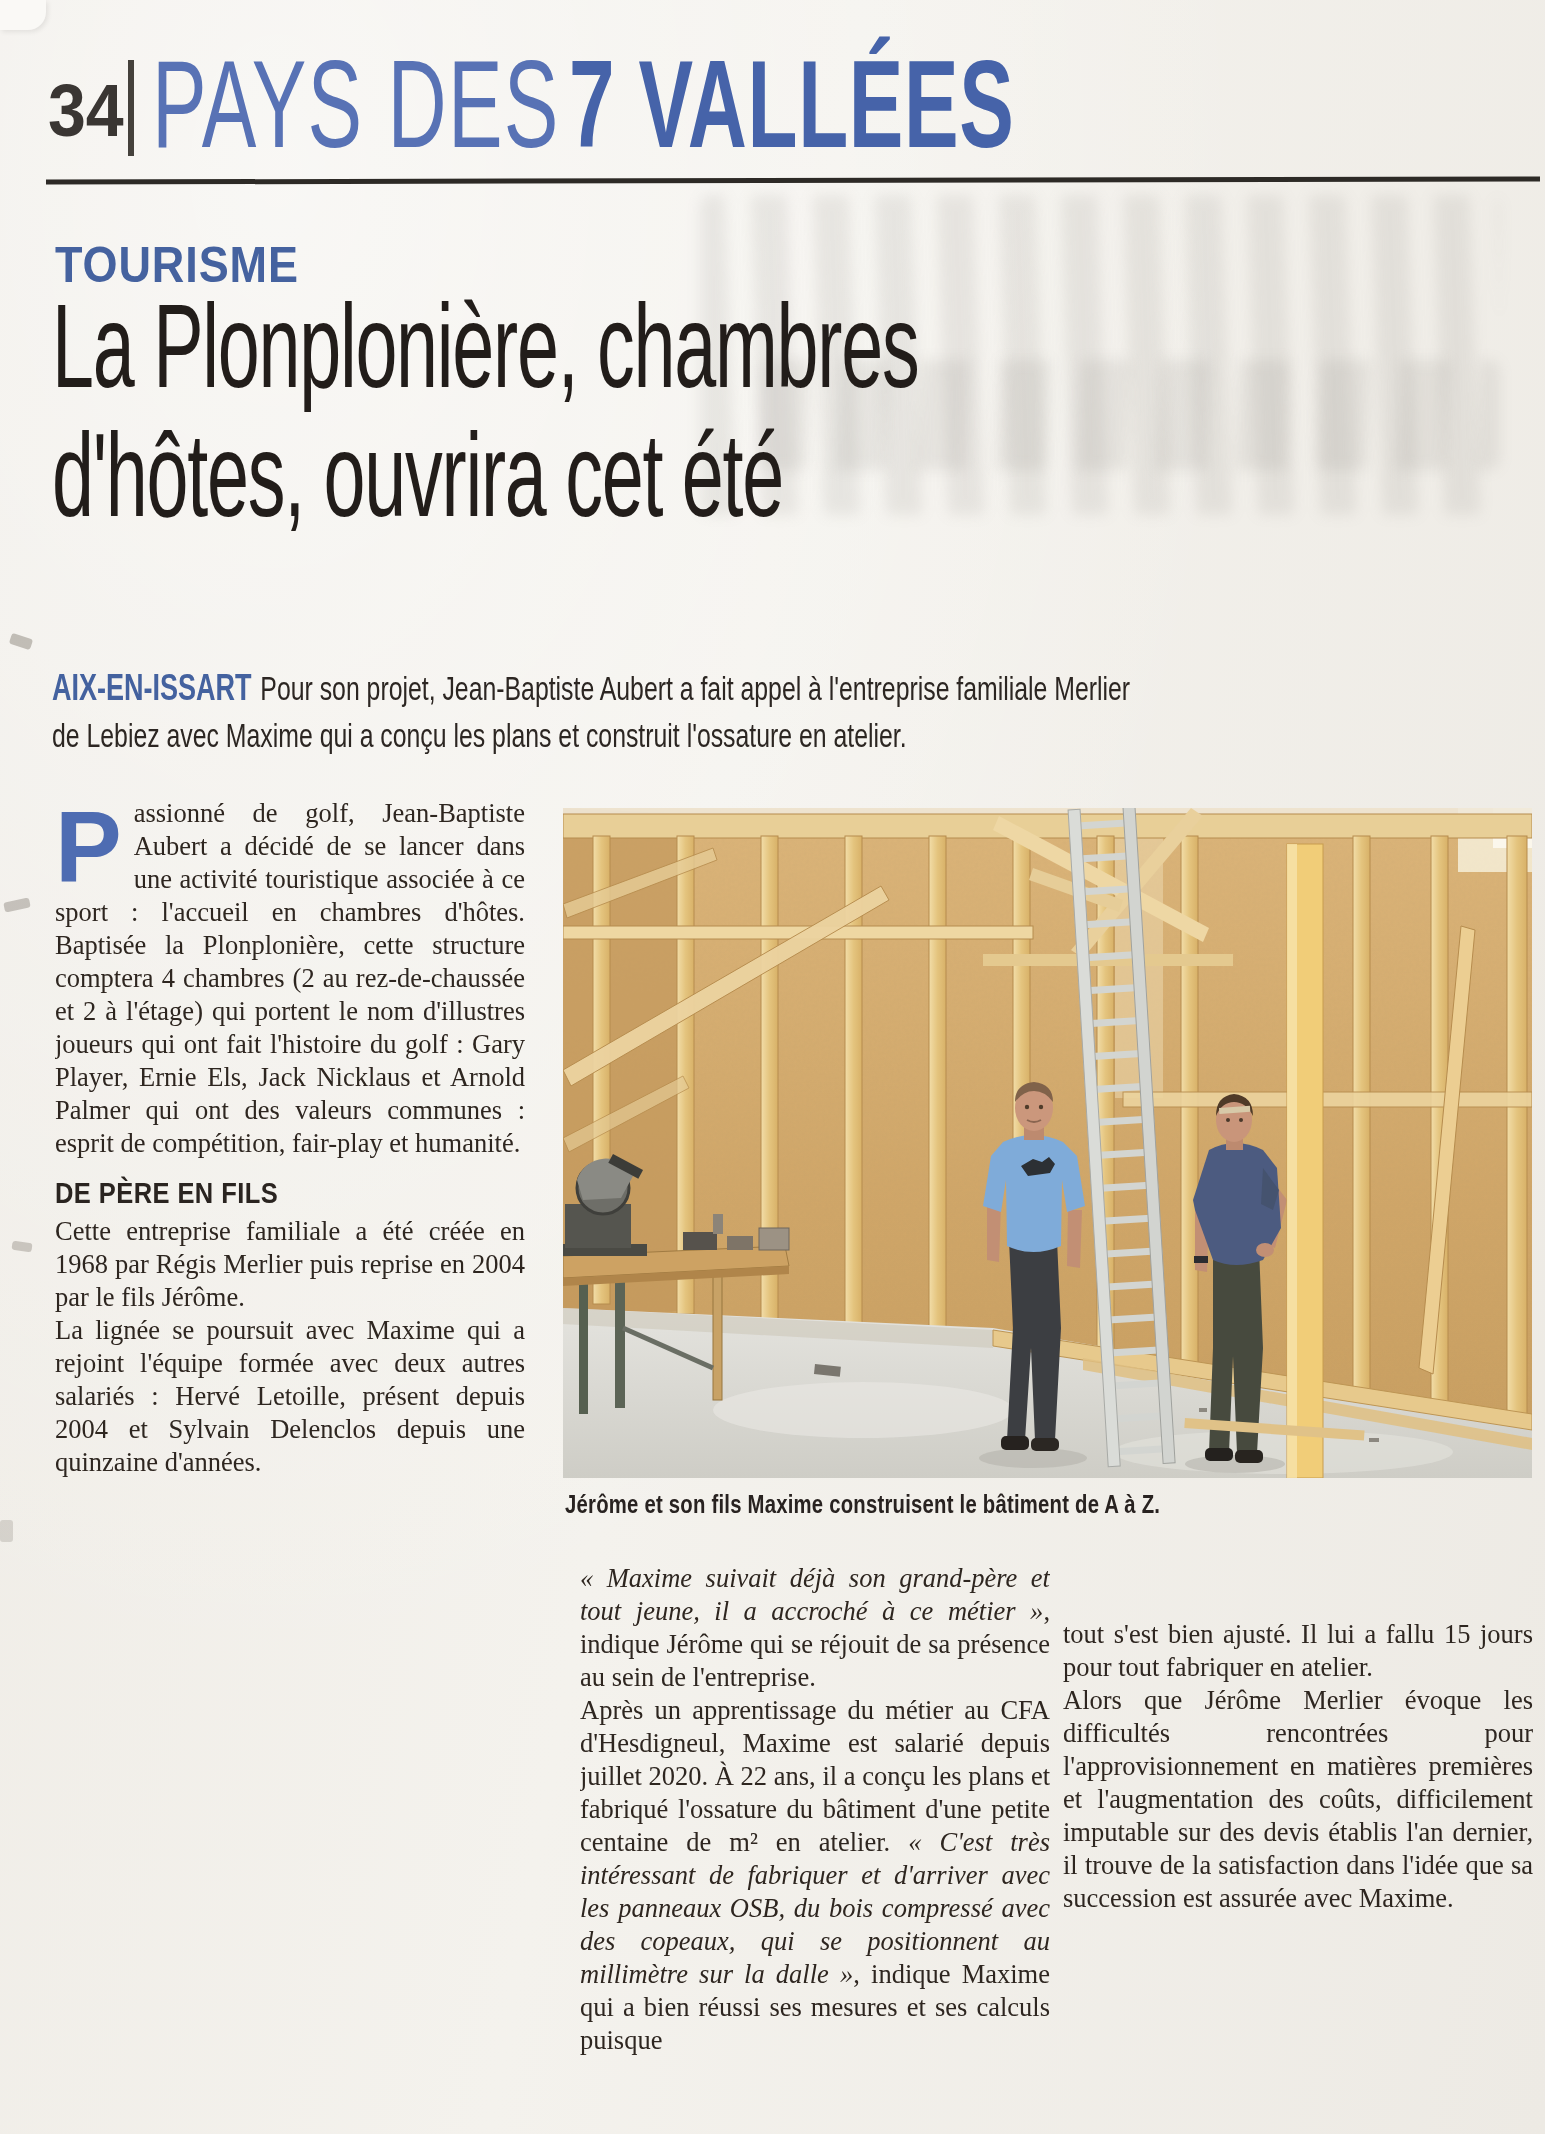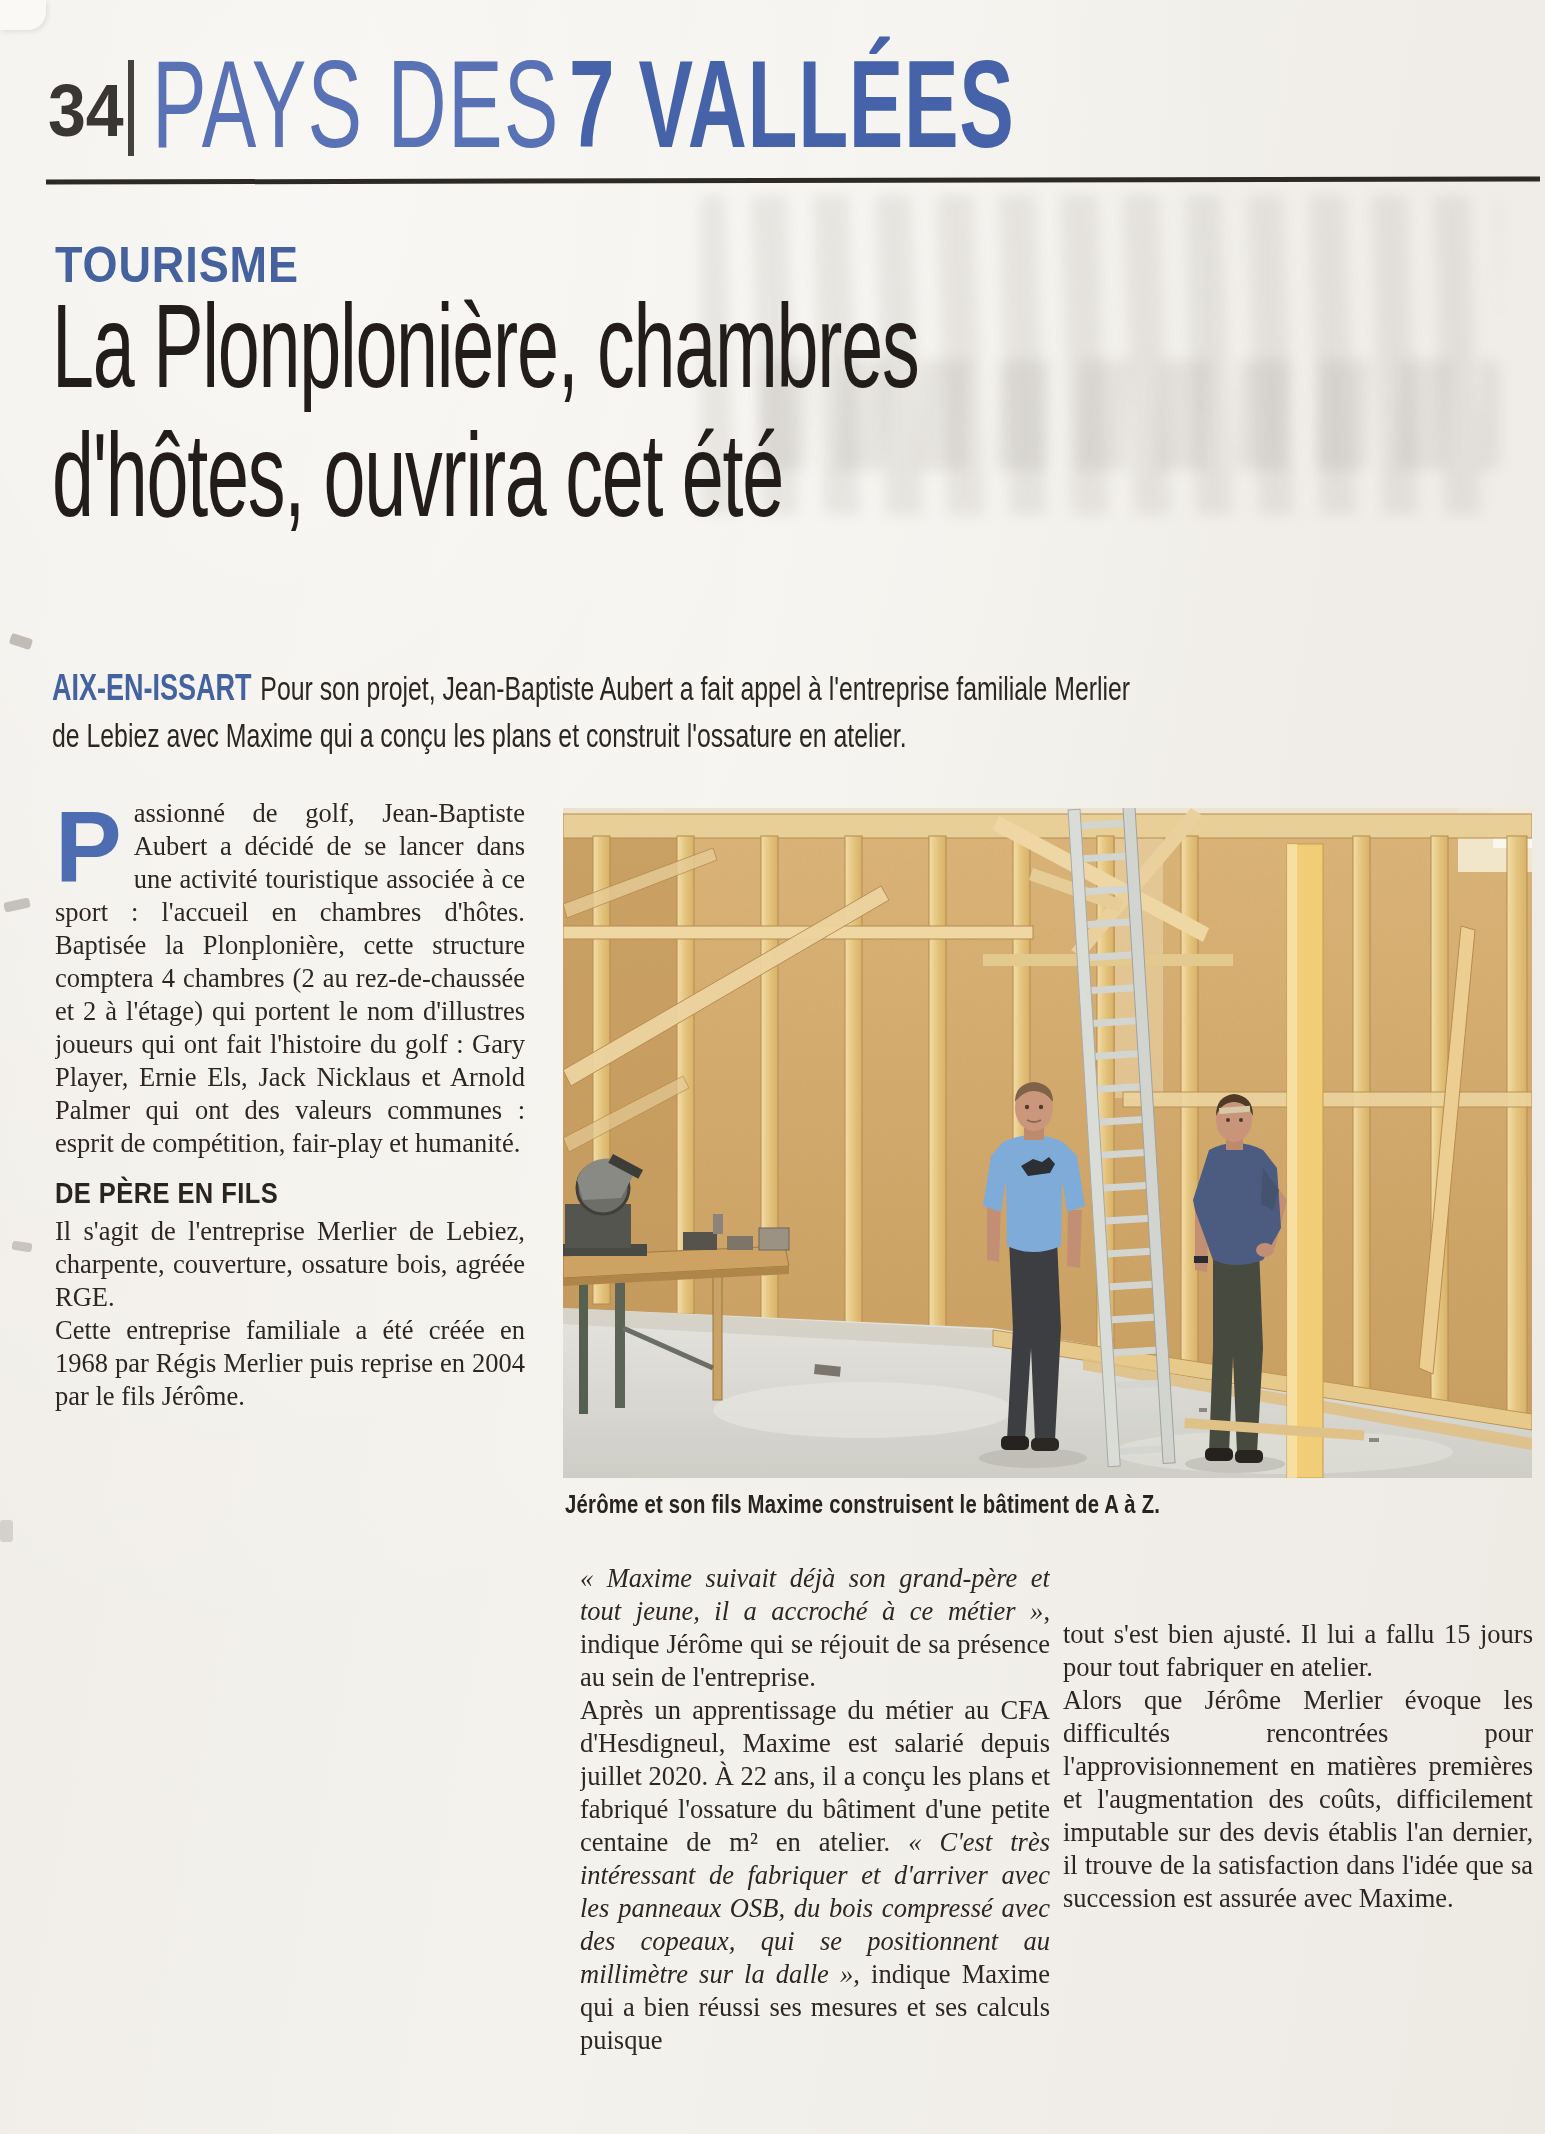--- a/index.html
+++ b/index.html
@@ -71,22 +71,22 @@
     <div>La Plonplonière, chambres</div>
     <div>d'hôtes, ouvrira cet été</div>
   </div>
   <div class="abs lede">
     <span class="lede-loc">AIX-EN-ISSART</span><span>Pour son projet, Jean-Baptiste Aubert a fait appel à l'entreprise familiale Merlier de Lebiez avec Maxime qui a conçu les plans et construit l'ossature en atelier.</span>
   </div>
 
   <div class="abs col col1">
       <p><span class="dropcap">P</span><span>assionné de golf, Jean-Baptiste Aubert a décidé de se lancer dans une activité touristique associée à ce sport : l'accueil en chambres d'hôtes. Baptisée la Plonplonière, cette structure comptera 4 chambres (2 au rez-de-chaussée et 2 à l'étage) qui portent le nom d'illustres joueurs qui ont fait l'histoire du golf : Gary Player, Ernie Els, Jack Nicklaus et Arnold Palmer qui ont des valeurs communes : esprit de compétition, fair-play et humanité.</span></p>
       <h3>DE PÈRE EN FILS</h3>
-      <p><span>Il s'agit de l'entreprise Merlier de Lebiez, charpente, couverture, ossature bois, agréée RGE.</span></p>
       <p><span>Cette entreprise familiale a été créée en 1968 par Régis Merlier puis reprise en 2004 par le fils Jérôme.</span></p>
+      <p><span>La lignée se poursuit avec Maxime qui a rejoint l'équipe formée avec deux autres salariés : Hervé Letoille, présent depuis 2004 et Sylvain Delenclos depuis une quinzaine d'années.</span></p>
     </div>
 
   <div class="abs photo">
     <svg viewBox="0 0 969 670" preserveAspectRatio="none">
       <defs>
         <linearGradient id="wallg" x1="0" y1="0" x2="0" y2="1">
           <stop offset="0" stop-color="#dcb57a"></stop>
             <stop offset=".6" stop-color="#d0a668"></stop>
             <stop offset="1" stop-color="#c89e60"></stop>
         </linearGradient>

